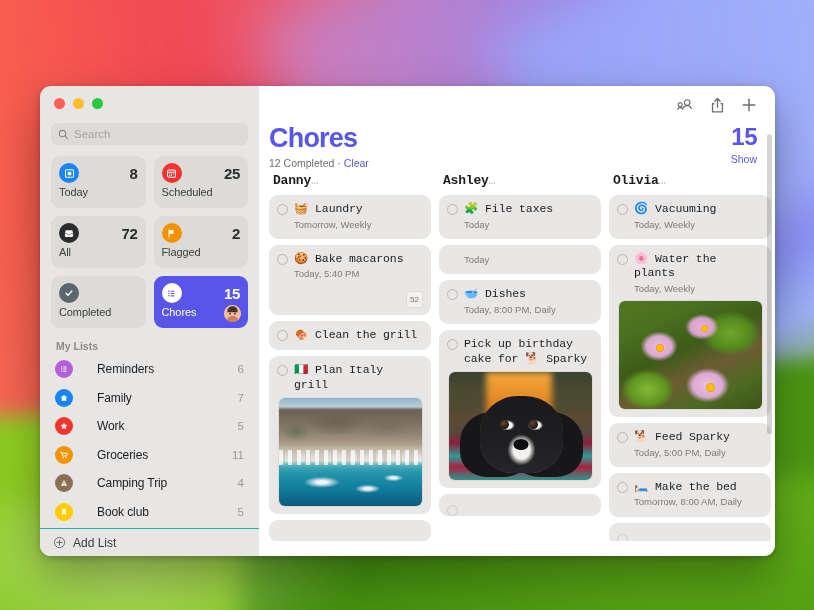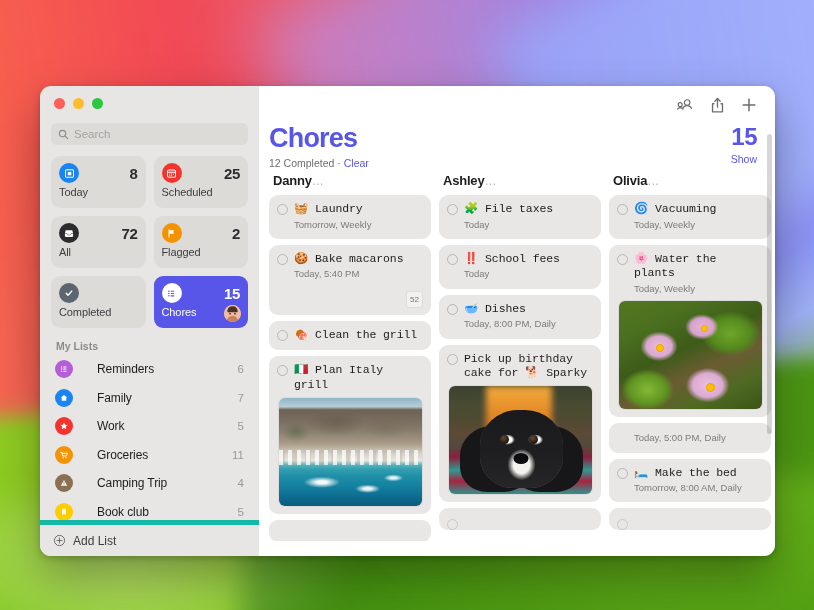--- a/index.html
+++ b/index.html
@@ -172,24 +172,24 @@
   }
   .list-ico {
     width: 18px; height: 18px; border-radius: 50%; flex: none;
     display: flex; align-items: center; justify-content: center;
     color: #fff;
   }
   .list-name { font-size: 12px; color: #1d1d1f; flex: 1; letter-spacing: -0.1px; margin-left: 15px; }
   .list-count { font-size: 11.5px; color: #9a9997; }
 
   #addlist {
-    height: 36px;
+    height: 28px;
     display: flex; align-items: center; gap: 7px;
     padding-left: 13px;
-    border-top: 5px solid #14b8a6;
+    border-top: 1px solid #14b8a6;
     background: #e7e6e4;
     flex: none;
     cursor: default;
   }
   #addlist-label { font-size: 12px; color: #3c3c3e; }
 
   
   #content {
     flex: 1; height: 100%;
     background: #ffffff;
@@ -233,20 +233,21 @@
   }
   .column {
     width: 170px;
     flex: none;
     padding: 0 4px;
     display: flex; flex-direction: column;
   }
   .col-head {
     display: flex; align-items: center; justify-content: flex-start;
     padding: 4px 6px 7px 4px;
+    font-family: Liberation Mono, monospace;
   }
   .col-title { font-size: 13px; font-weight: bold; color: #1d1d1f; letter-spacing: -0.2px; }
   .col-dots { color: #b6b6b6; font-size: 12px; letter-spacing: 0.5px; cursor: default; }
 
   .cards { display: flex; flex-direction: column; gap: 6px; }
   .card {
     background: #e8e7e5;
     border-radius: 9px;
     padding: 7px 9px 8px 8px;
     position: relative;
@@ -724,27 +725,20 @@
                 <div class="radio"></div>
                 <div class="card-title">
                   <span>🧩</span>
                   <span>File taxes</span>
                 </div>
               </div>
               <div class="card-sub">Today</div>
             </div>
 
             <div class="card">
-              <div class="card-head">
-                <div class="radio"></div>
-                <div class="card-title">
-                  <span>‼️</span>
-                  <span>School fees</span>
-                </div>
-              </div>
               <div class="card-sub">Today</div>
             </div>
 
             <div class="card">
               <div class="card-head">
                 <div class="radio"></div>
                 <div class="card-title">
                   <span>🥣</span>
                   <span>Dishes</span>
                 </div>
@@ -804,20 +798,27 @@
               <div class="thumb">
                 <div class="ph-flowers">
                   <div class="fl-c1"></div>
                   <div class="fl-c2"></div>
                   <div class="fl-c3"></div>
                 </div>
               </div>
             </div>
 
             <div class="card">
+              <div class="card-head">
+                <div class="radio"></div>
+                <div class="card-title">
+                  <span>🐕</span>
+                  <span>Feed Sparky</span>
+                </div>
+              </div>
               <div class="card-sub">Today, 5:00 PM, Daily</div>
             </div>
 
             <div class="card">
               <div class="card-head">
                 <div class="radio"></div>
                 <div class="card-title">
                   <span>🛏️</span>
                   <span>Make the bed</span>
                 </div>

